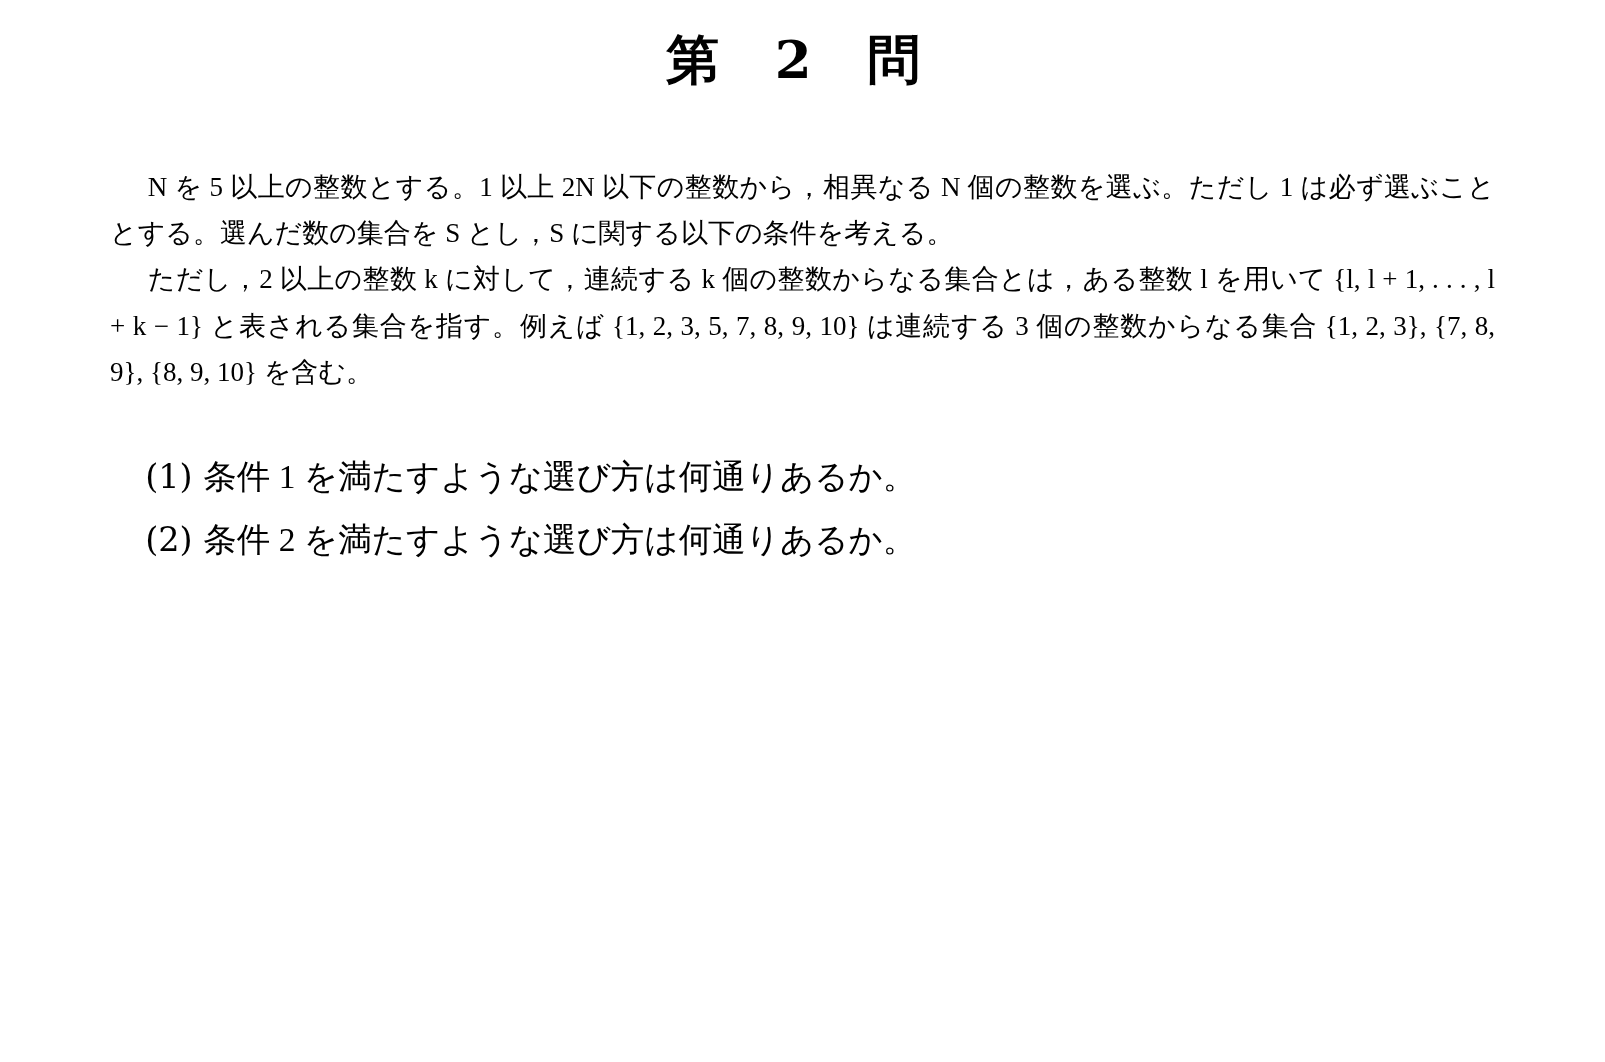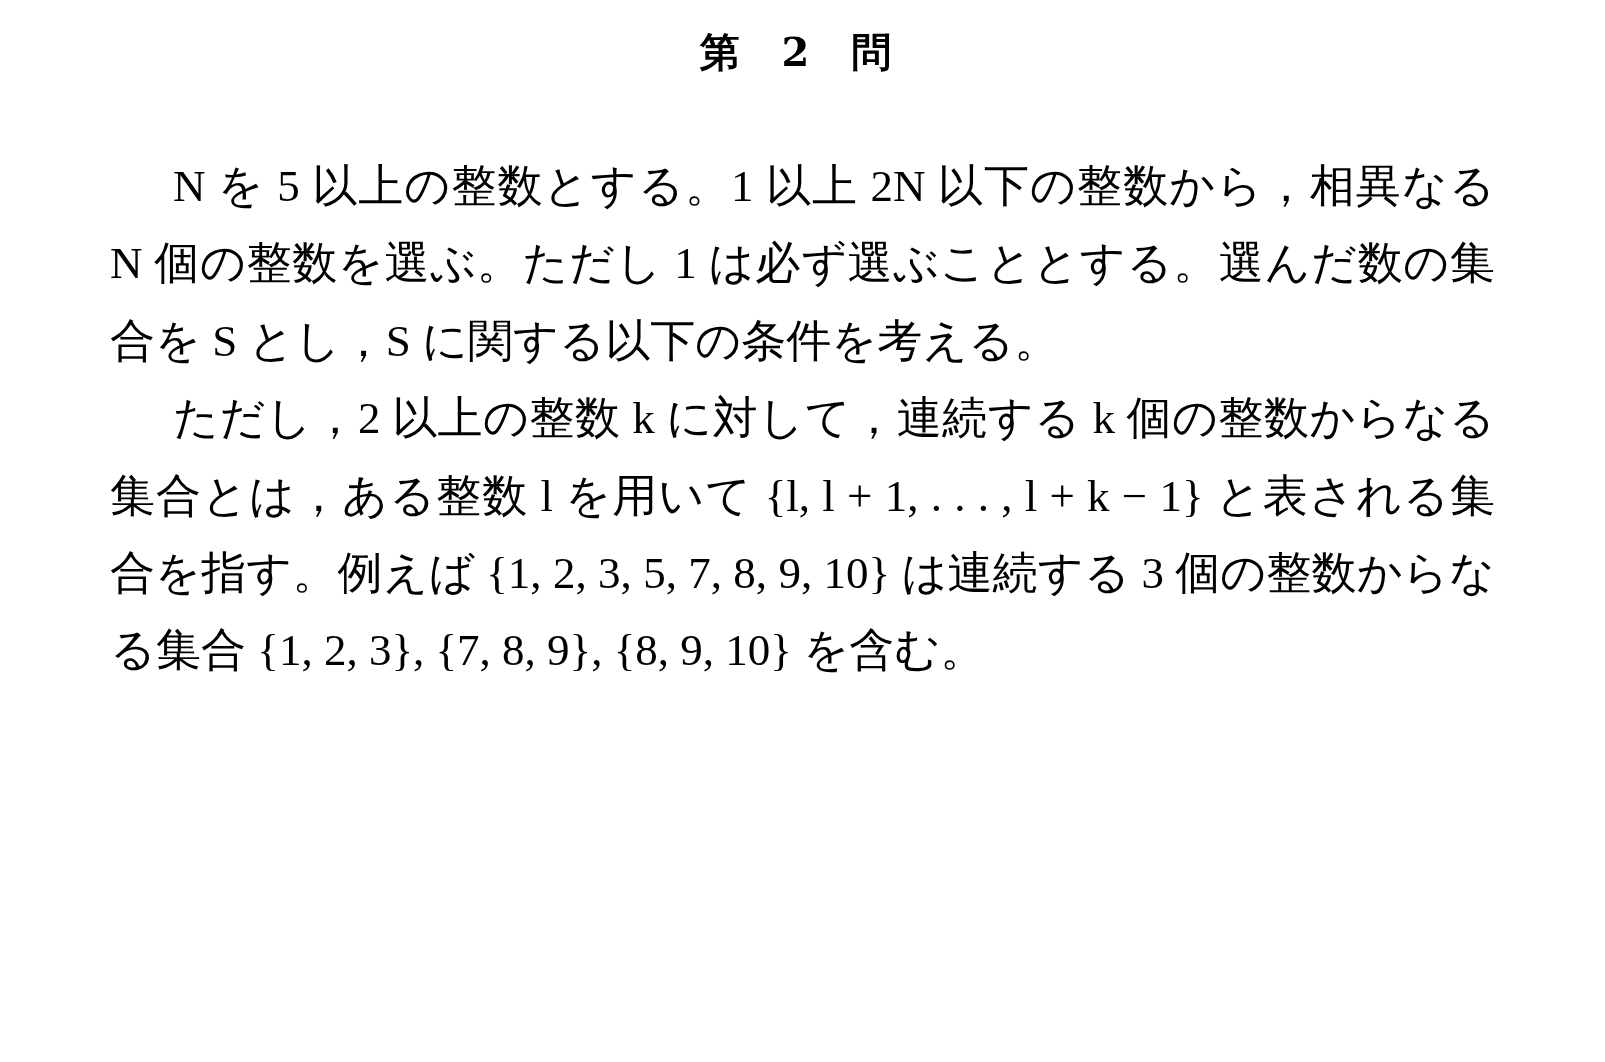--- a/index.html
+++ b/index.html
@@ -16,30 +16,30 @@
   }
   .page {
     position: relative;
     width: 1605px;
     height: 1062px;
     box-sizing: border-box;
     padding: 0 110px;
   }
   .doc-title {
     text-align: center;
-    font-size: 40px;
+    font-size: 53px;
     font-weight: 700;
     letter-spacing: 0.35em;
     margin: 28px 0 0 0;
     line-height: 1.2;
     font-family: "DejaVu Serif", "Liberation Serif", serif;
   }
   .body-block {
     margin-top: 72px;
-    font-size: 45px;
+    font-size: 27px;
     line-height: 1.72;
     text-align: justify;
     text-justify: inter-character;
   }
   .para {
     margin: 0;
     text-indent: 1.4em;
     white-space: normal;
   }
   .qlist {
@@ -62,14 +62,22 @@
 
 <div class="page">
 
   <h1 class="doc-title">第  2  問</h1>
 
   <div class="body-block">
     <p class="para">N を 5 以上の整数とする。1 以上 2N 以下の整数から，相異なる N 個の整数を選ぶ。ただし 1 は必ず選ぶこととする。選んだ数の集合を S とし，S に関する以下の条件を考える。</p>
     <p class="para">ただし，2 以上の整数 k に対して，連続する k 個の整数からなる集合とは，ある整数 l を用いて {l, l + 1, . . . , l + k − 1} と表される集合を指す。例えば {1, 2, 3, 5, 7, 8, 9, 10} は連続する 3 個の整数からなる集合 {1, 2, 3}, {7, 8, 9}, {8, 9, 10} を含む。</p>
   </div>
 
+  <div class="qlist">
+    <p class="qitem">
+      <span class="qnum">(1)</span><span>条件 1 を満たすような選び方は何通りあるか。</span>
+    </p>
+    <p class="qitem">
+      <span class="qnum">(2)</span><span>条件 2 を満たすような選び方は何通りあるか。</span>
+    </p>
+  </div>
 
 </div>
 
 </body></html>

